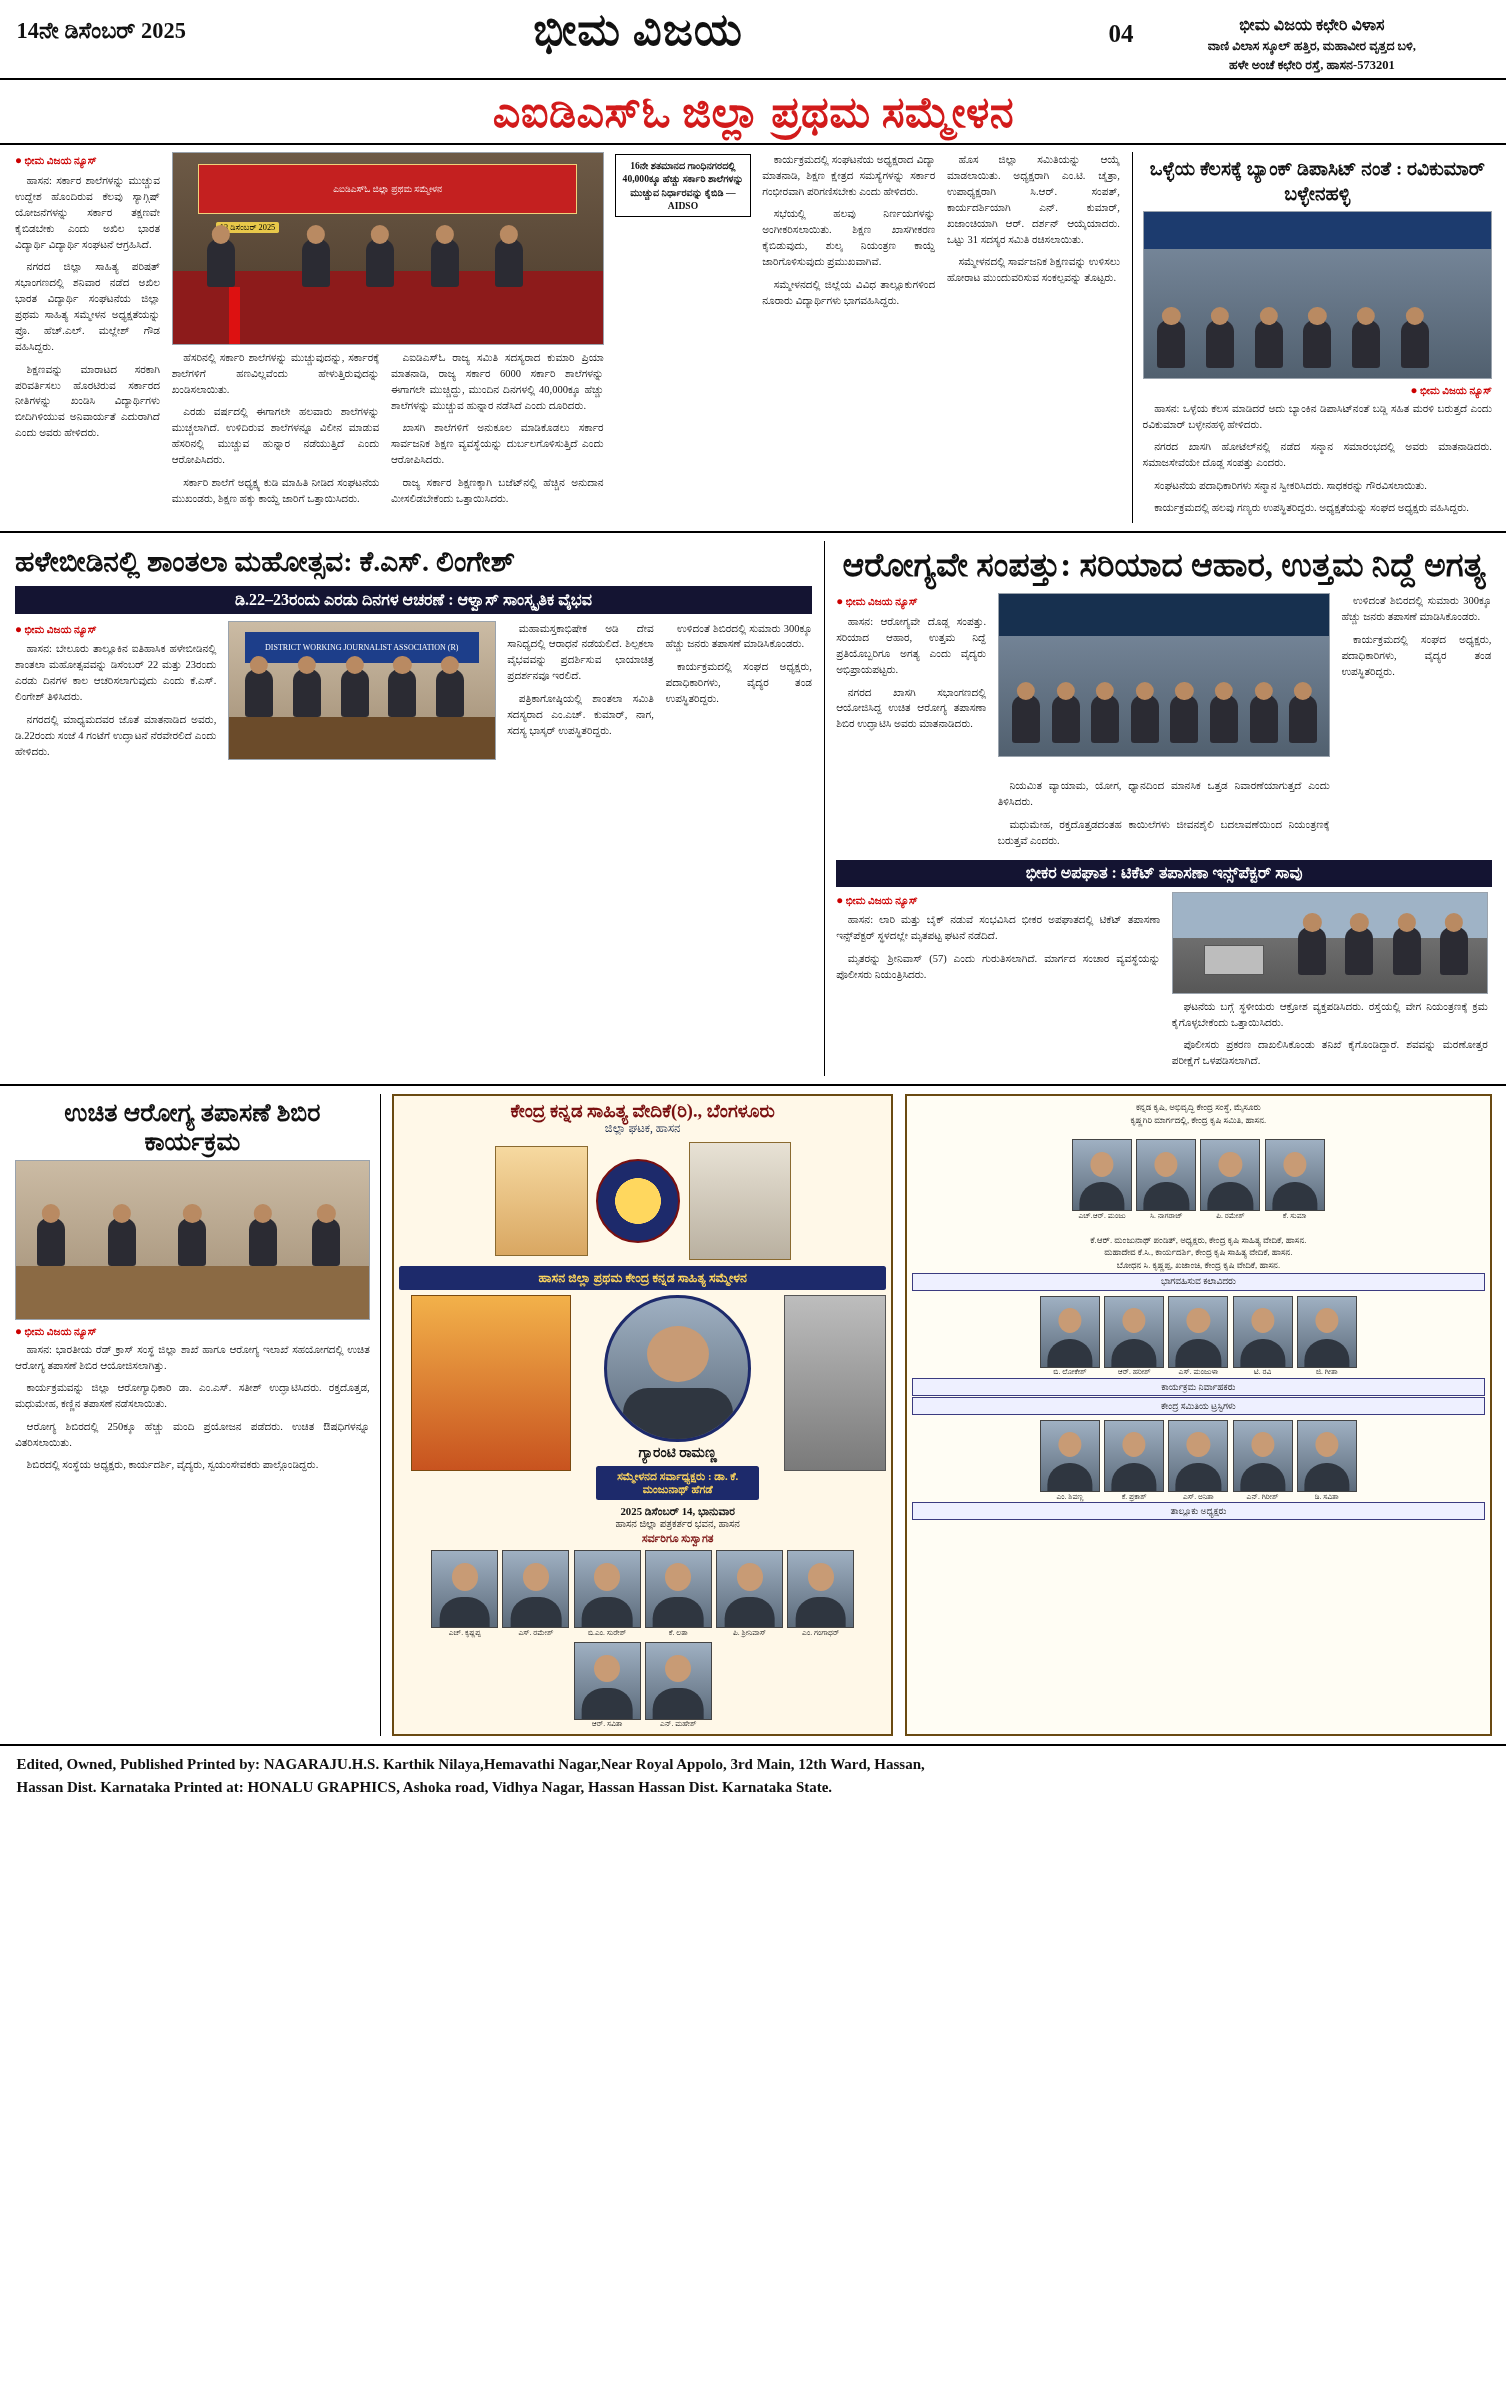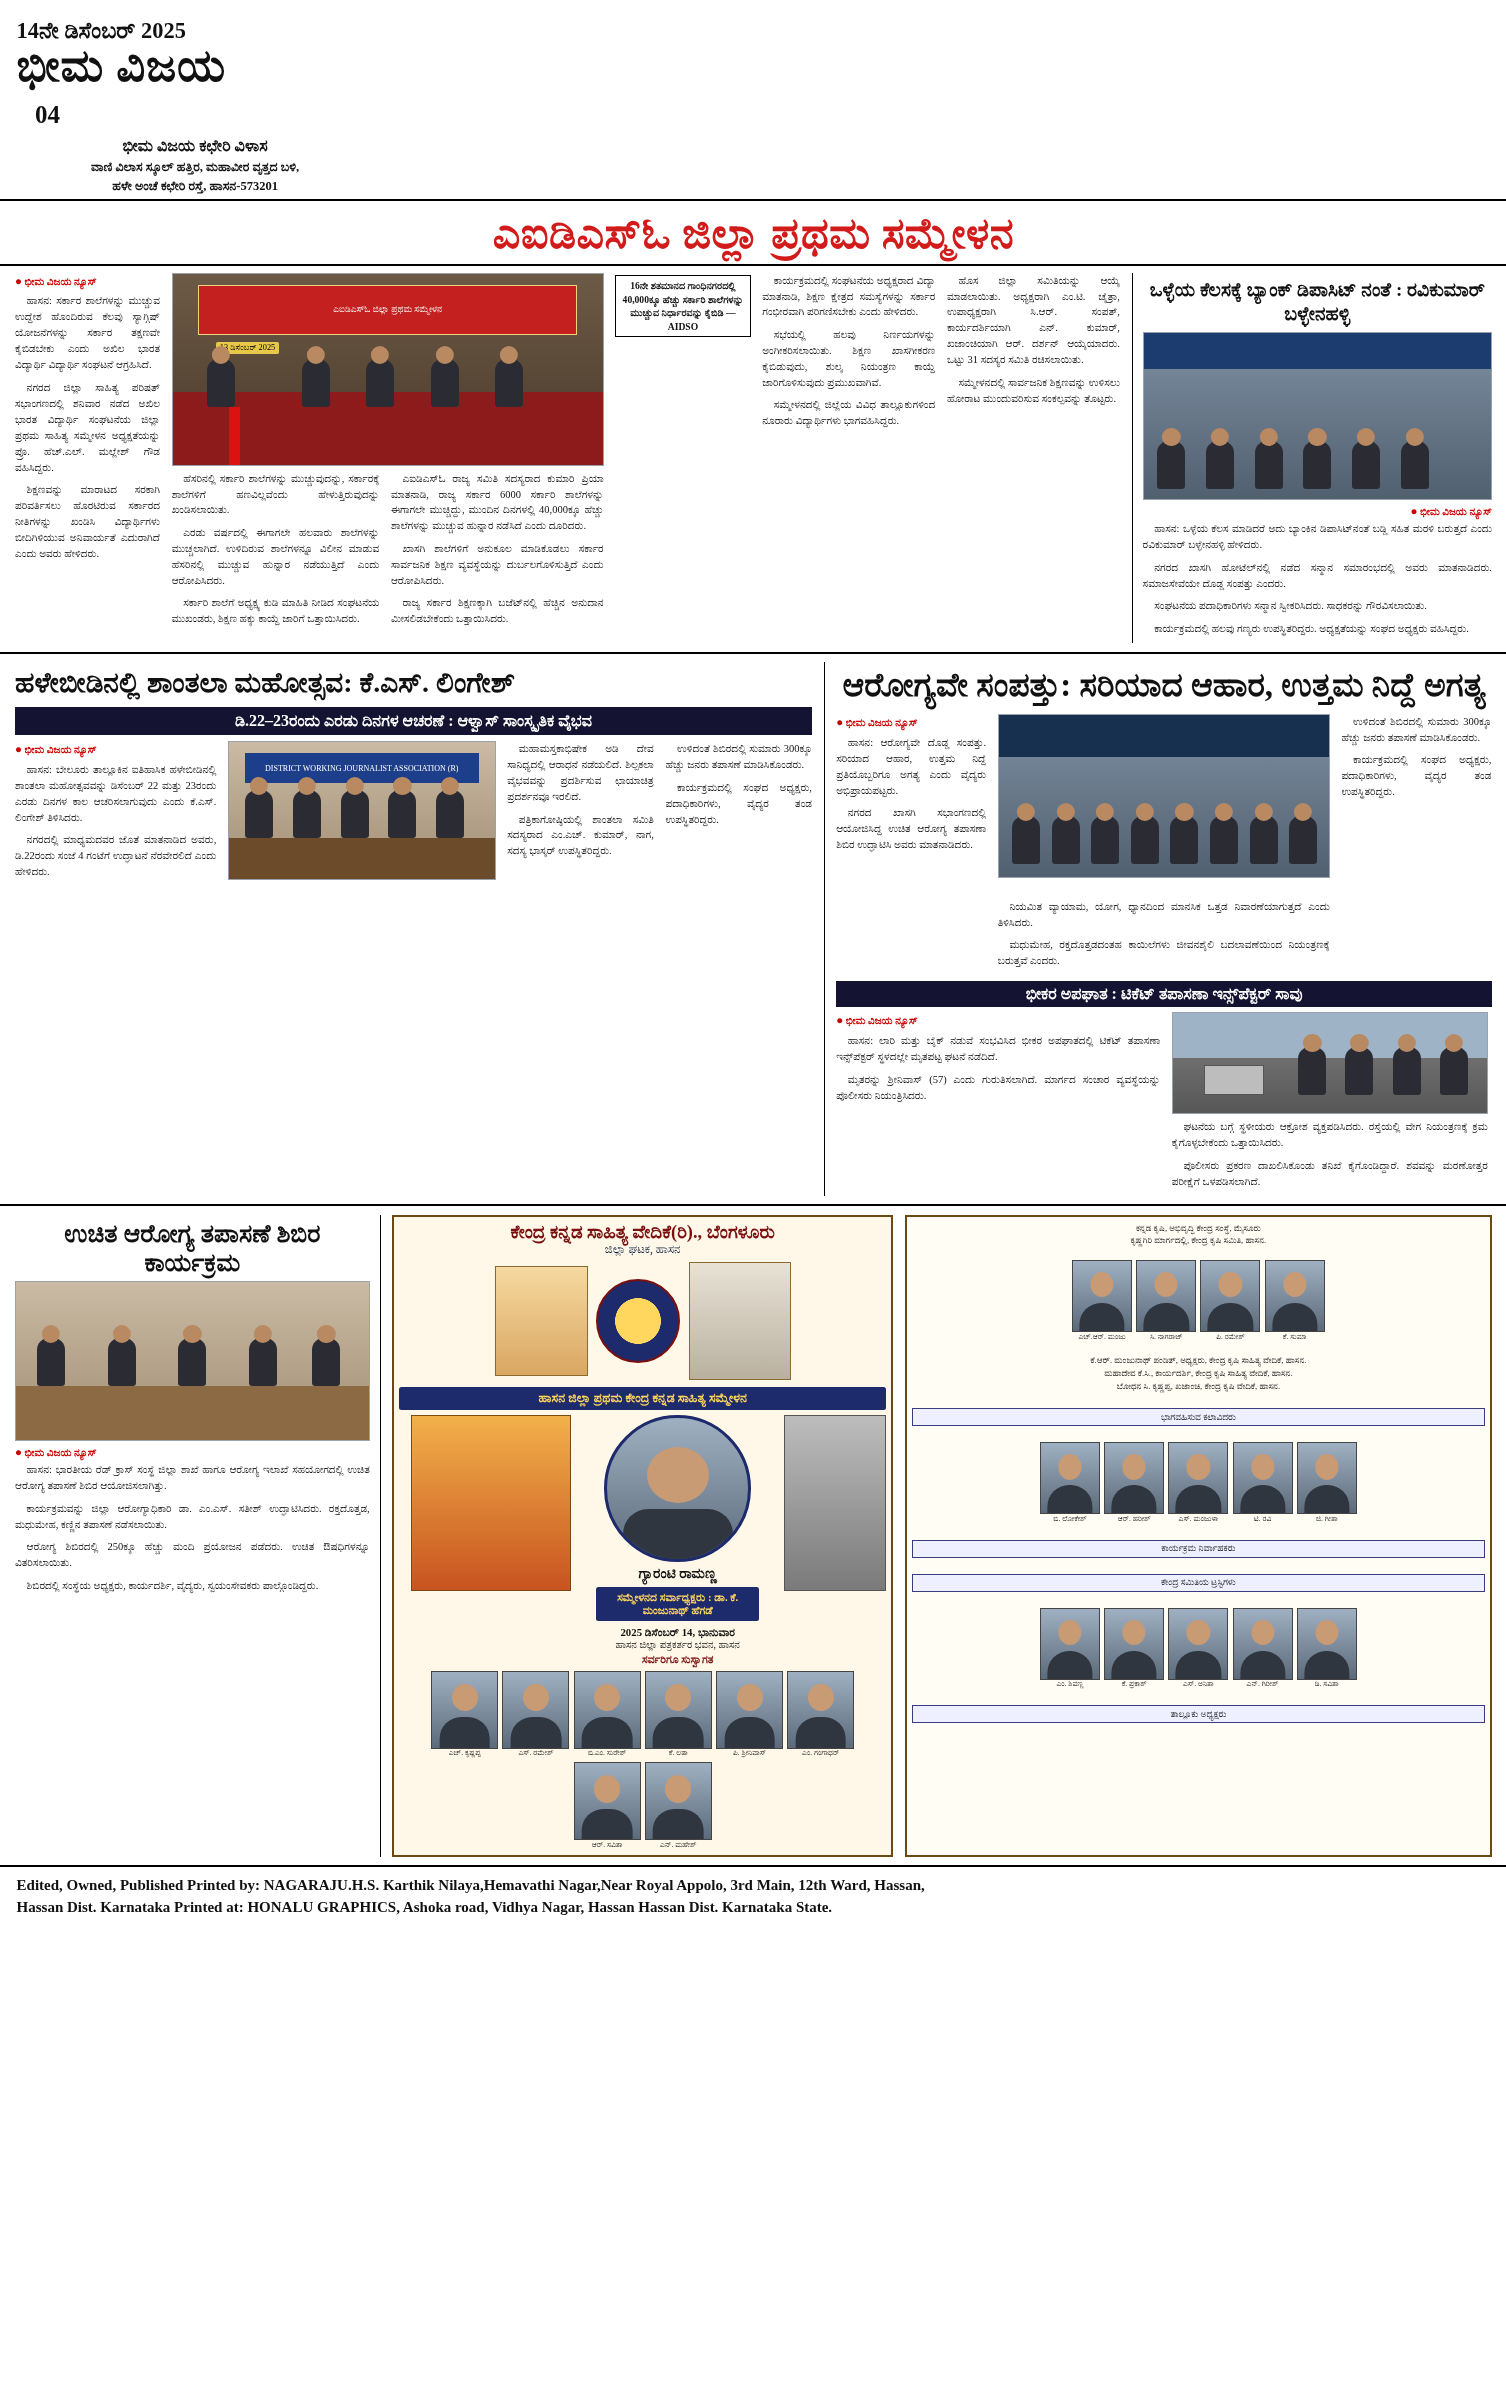--- a/index.html
+++ b/index.html
@@ -1,21 +1,21 @@
 <!DOCTYPE html>
 <html style="font-size:13.3px"><head>
 <meta charset="utf-8">
 <style>
   html,body{margin:0;padding:0;background:#ffffff;}
   body{width:1507px;font-family:"Liberation Serif",serif;color:#111;}
   .page{width:1507px;min-height:2401px;position:relative;padding:0;box-sizing:border-box;background:#fff;}
   .pad{padding:0 15px;}
 
   
-  .masthead{display:flex;align-items:flex-start;justify-content:space-between;padding:8.3px 16.6px 3.3px 16.6px;border-bottom:2.5px solid #000;flex-direction:column;}
+  .masthead{display:flex;align-items:flex-start;justify-content:space-between;padding:8.3px 16.6px 3.3px 16.6px;border-bottom:2.5px solid #000;}
   .mh-left{font-size:22.4px;font-weight:bold;font-family:"Liberation Serif",serif;padding-top:10px;white-space:nowrap;}
   .mh-center{flex:1;text-align:center;}
   .mh-title{font-size:45px;font-weight:bold;letter-spacing:0.8px;line-height:1;}
   .mh-pageno{font-size:25px;font-weight:bold;padding-top:11.6px;padding-left:18.3px;}
   .mh-right{width:357px;text-align:center;font-size:12.5px;line-height:1.5;font-weight:bold;padding-top:5px;}
   .mh-right .r1{font-size:16px;}
 
   
   .headline-main{text-align:center;font-size:43px;font-weight:bold;color:#d21b1b;letter-spacing:0.4px;padding:8.3px 0 5px 0;border-bottom:2.5px solid #000;}
 
@@ -58,21 +58,21 @@
   .ad-strip{background:#1d2a6b;color:#ffd75e;font-size:12.5px;font-weight:bold;text-align:center;padding:4.2px 2.5px;margin:5px 0;border-radius:2.5px;}
   .mini-faces{display:flex;flex-wrap:wrap;gap:4.2px;justify-content:center;margin-top:5px;}
   .face{width:65px;height:76px;background:linear-gradient(#9fb0c2,#5c6b7b);border:0.8px solid #444;position:relative;overflow:hidden;}
   .face:after{content:"";position:absolute;left:50%;top:16%;transform:translateX(-50%);width:40%;height:36%;border-radius:50%;background:#c89b75;}
   .face:before{content:"";position:absolute;left:50%;bottom:0;transform:translateX(-50%);width:78%;height:40%;border-radius:21.6px 21.6px 0 0;background:#2f3640;}
   .face-name{font-size:7.5px;text-align:center;line-height:1.15;margin-top:0.8px;}
 
   
   .ad2{border:2.5px double #6a4a12;background:#fffdf4;box-sizing:border-box;padding:5px;}
   .ad2 .line{font-size:8.7px;line-height:1.45;text-align:center;}
-  .pill{border:0.8px solid #3b3b80;background:#eef0ff;font-size:9.1px;text-align:center;padding:2.5px 1.7px;margin:16px 0;}
+  .pill{border:0.8px solid #3b3b80;background:#eef0ff;font-size:9.1px;text-align:center;padding:2.5px 1.7px;margin:1px 0;}
 
   
   .footer{border-top:2.5px solid #000;margin-top:8.3px;padding:6.6px 16.6px 11.6px;font-size:15px;font-weight:bold;line-height:1.5;}
 </style>
 </head>
 <body>
 
 <div class="page">
 
   <div class="masthead">

